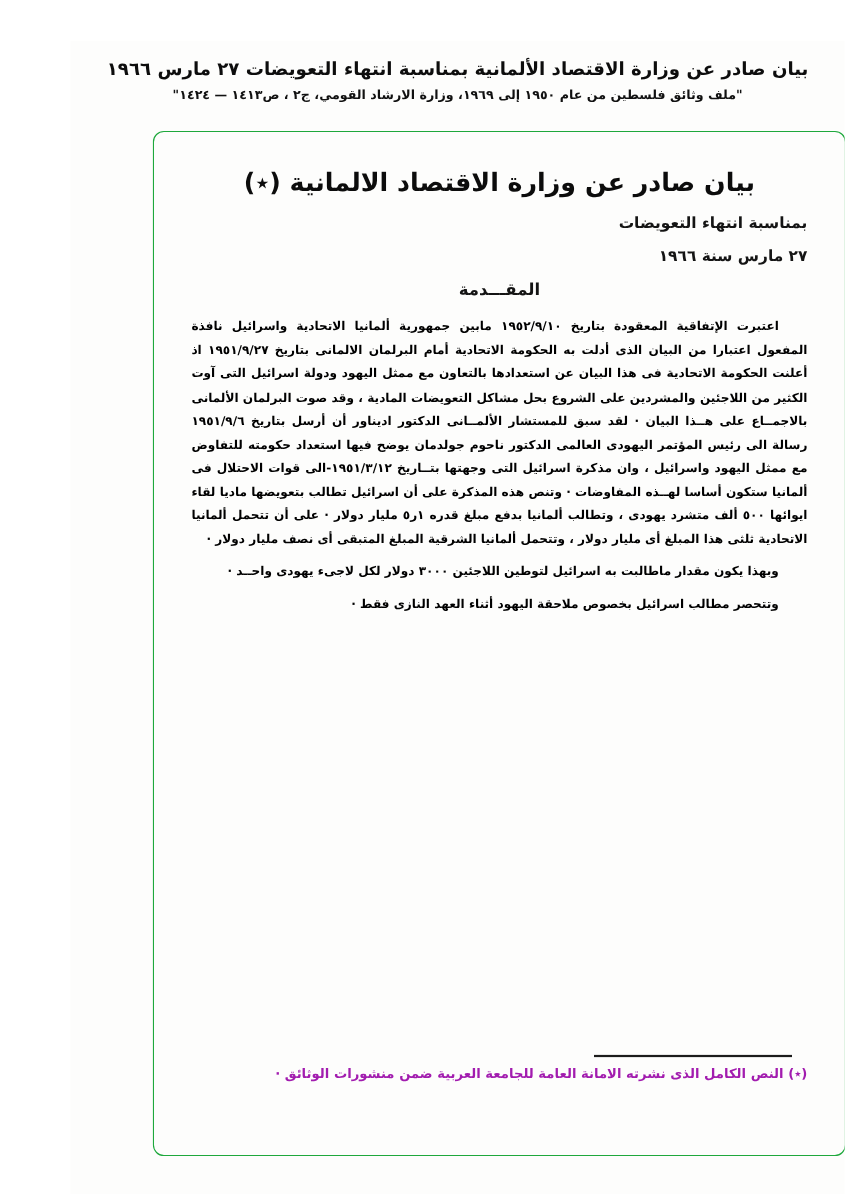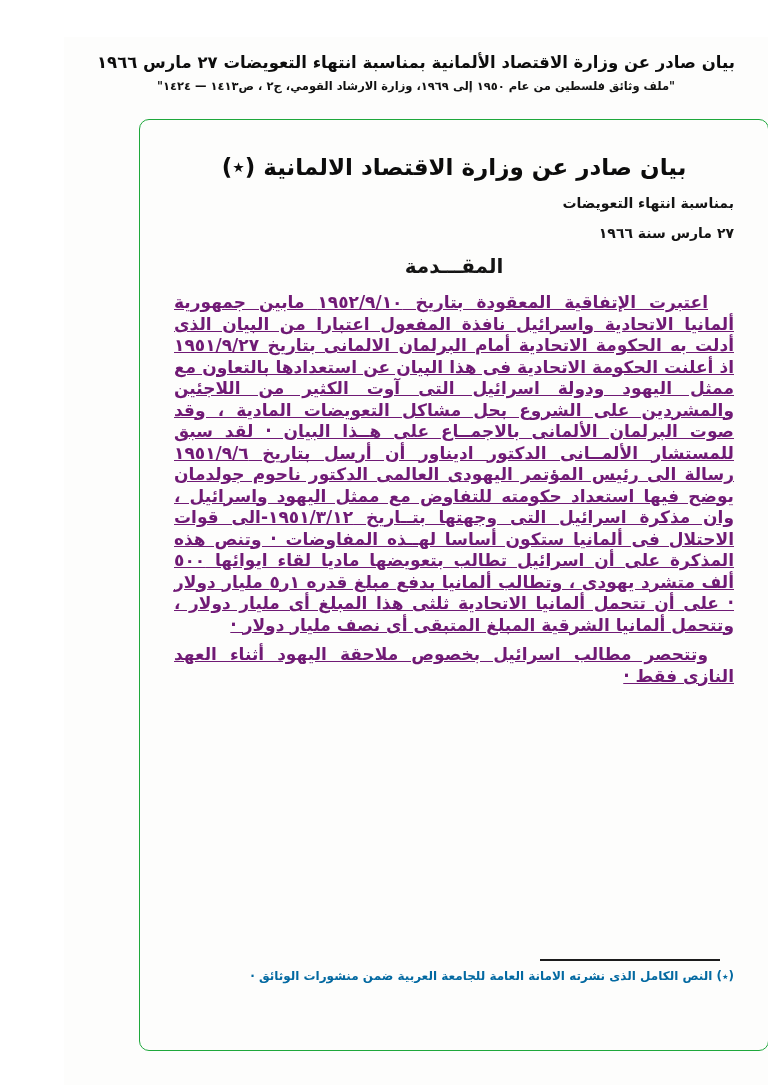--- a/index.html
+++ b/index.html
@@ -46,47 +46,46 @@
   .doc-subtitle{
     margin-top:15px;
     font-size:14px;font-weight:bold;
   }
   .doc-dateline{
     margin-top:14px;text-align:right;
     font-size:14px;font-weight:bold;
   }
   .doc-section{
     margin-top:13px;text-align:center;
-    font-size:20px;font-weight:bold;
+    font-size:15px;font-weight:bold;
   }
   .body-text{margin-top:14px;}
   .para{
-    font-size:17px;line-height:21.5px;
+    font-size:11px;line-height:21.5px;
     font-weight:bold;
     text-align:justify;
     text-indent:26px;
     margin:0 0 8px 0;
-    color:#701a75;
-    text-decoration:underline;
+    color:#000000;
   }
   .para:last-child{margin-bottom:0;}
   
   .footnote-wrap{
     position:absolute;
     bottom:100px;right:34px;left:34px;
   }
   .footnote-rule{
     width:180px;height:0;
     border-top:2px solid #1c1c1c;
     margin-right:14px;margin-left:auto;
     margin-bottom:7px;
   }
   .footnote{
     font-size:12px;font-weight:bold;line-height:16px;
-    text-align:right;color:#0369a1;
+    text-align:right;color:#a21caf;
   }
   .page-number{
     position:absolute;
     top:1046px;right:0;left:6px;
     text-align:center;
     font-size:12px;font-weight:bold;color:#222;
   }
 </style>
 </head>
 <body>
@@ -104,20 +103,21 @@
       <div class="doc-title">بيان صادر عن وزارة الاقتصاد الالمانية (٭)</div>
 
       <div class="doc-subtitle">بمناسبة انتهاء التعويضات</div>
 
       <div class="doc-dateline">٢٧ مارس سنة ١٩٦٦</div>
 
       <div class="doc-section">المقـــدمة</div>
 
       <div class="body-text">
         <p class="para">اعتبرت الإتفاقية المعقودة بتاريخ ١٩٥٢/٩/١٠ مابين جمهورية ألمانيا الاتحادية واسرائيل نافذة المفعول اعتبارا من البيان الذى أدلت به الحكومة الاتحادية أمام البرلمان الالمانى بتاريخ ١٩٥١/٩/٢٧ اذ أعلنت الحكومة الاتحادية فى هذا البيان عن استعدادها بالتعاون مع ممثل اليهود ودولة اسرائيل التى آوت الكثير من اللاجئين والمشردين على الشروع بحل مشاكل التعويضات المادية ، وقد صوت البرلمان الألمانى بالاجمــاع على هــذا البيان · لقد سبق للمستشار الألمــانى الدكتور اديناور أن أرسل بتاريخ ١٩٥١/٩/٦ رسالة الى رئيس المؤتمر اليهودى العالمى الدكتور ناحوم جولدمان يوضح فيها استعداد حكومته للتفاوض مع ممثل اليهود واسرائيل ، وان مذكرة اسرائيل التى وجهتها بتــاريخ ١٩٥١/٣/١٢-الى قوات الاحتلال فى ألمانيا ستكون أساسا لهــذه المفاوضات · وتنص هذه المذكرة على أن اسرائيل تطالب بتعويضها ماديا لقاء ايوائها ٥٠٠ ألف متشرد يهودى ، وتطالب ألمانيا بدفع مبلغ قدره ١ر٥ مليار دولار · على أن تتحمل ألمانيا الاتحادية ثلثى هذا المبلغ أى مليار دولار ، وتتحمل ألمانيا الشرقية المبلغ المتبقى أى نصف مليار دولار ·</p>
+        <p class="para">وبهذا يكون مقدار ماطالبت به اسرائيل لتوطين اللاجئين ٣٠٠٠ دولار لكل لاجىء يهودى واحــد ·</p>
         <p class="para">وتتحصر مطالب اسرائيل بخصوص ملاحقة اليهود أثناء العهد النازى فقط ·</p>
       </div>
 
       <div class="footnote-wrap">
         <div class="footnote-rule"></div>
         <div class="footnote">(٭) النص الكامل الذى نشرته الامانة العامة للجامعة العربية ضمن منشورات الوثائق ·</div>
       </div>
 
     </div>
   </div>

